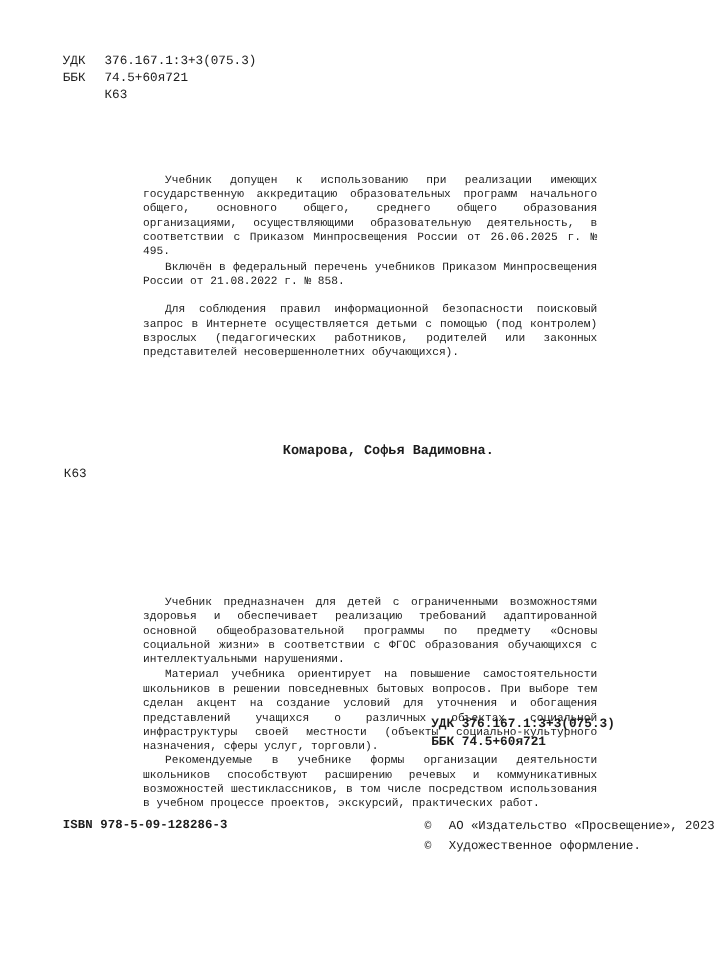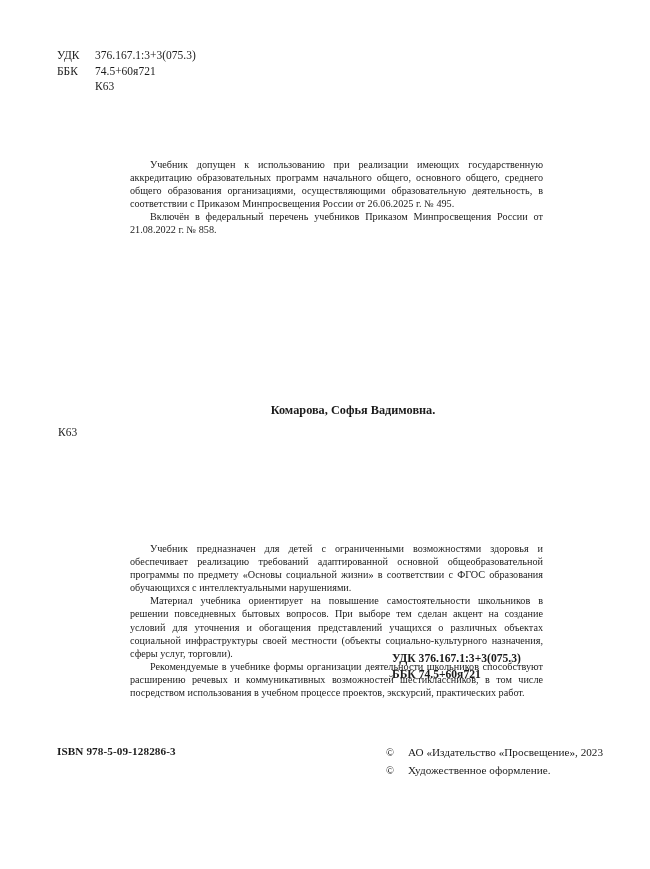--- a/index.html
+++ b/index.html
@@ -5,21 +5,21 @@
   html, body {
     margin: 0;
     padding: 0;
     background: #ffffff;
   }
   .page {
     position: relative;
     width: 650px;
     height: 779px;
     background: #ffffff;
-    font-family: Liberation Serif, serif;
+    font-family: Liberation Mono, monospace;
     color: #1b1b1b;
     overflow: hidden;
   }
 
   
   .class-block {
     position: absolute;
     left: 57px;
     top: 48px;
     font-size: 11.5px;
@@ -175,20 +175,21 @@
     <div class="class-row indent">
       <span class="class-label"></span>
       <span class="class-value">К63</span>
     </div>
   </div>
 
   <div class="notes">
     <p>Учебник допущен к использованию при реализации имеющих государственную аккредитацию образовательных программ начального общего, основного общего, среднего общего образования организациями, осуществляющими образовательную деятельность, в соответствии с Приказом Минпросвещения России от 26.06.2025 г. № 495.</p>
     <p class="last-line-left">Включён в федеральный перечень учебников Приказом Минпросвещения России от 21.08.2022 г. № 858.</p>
     <div class="gap"></div>
+    <p class="last-line-left">Для соблюдения правил информационной безопасности поисковый запрос в Интернете осуществляется детьми с помощью (под контролем) взрослых (педагогических работников, родителей или законных представителей несовершеннолетних обучающихся).</p>
   </div>
 
   <div class="biblio">
     <div class="biblio-code">К63</div>
     <div class="biblio-body">
       <p class="biblio-author">Комарова, Софья Вадимовна.</p>
     </div>
   </div>
 
   <div class="annotation">

